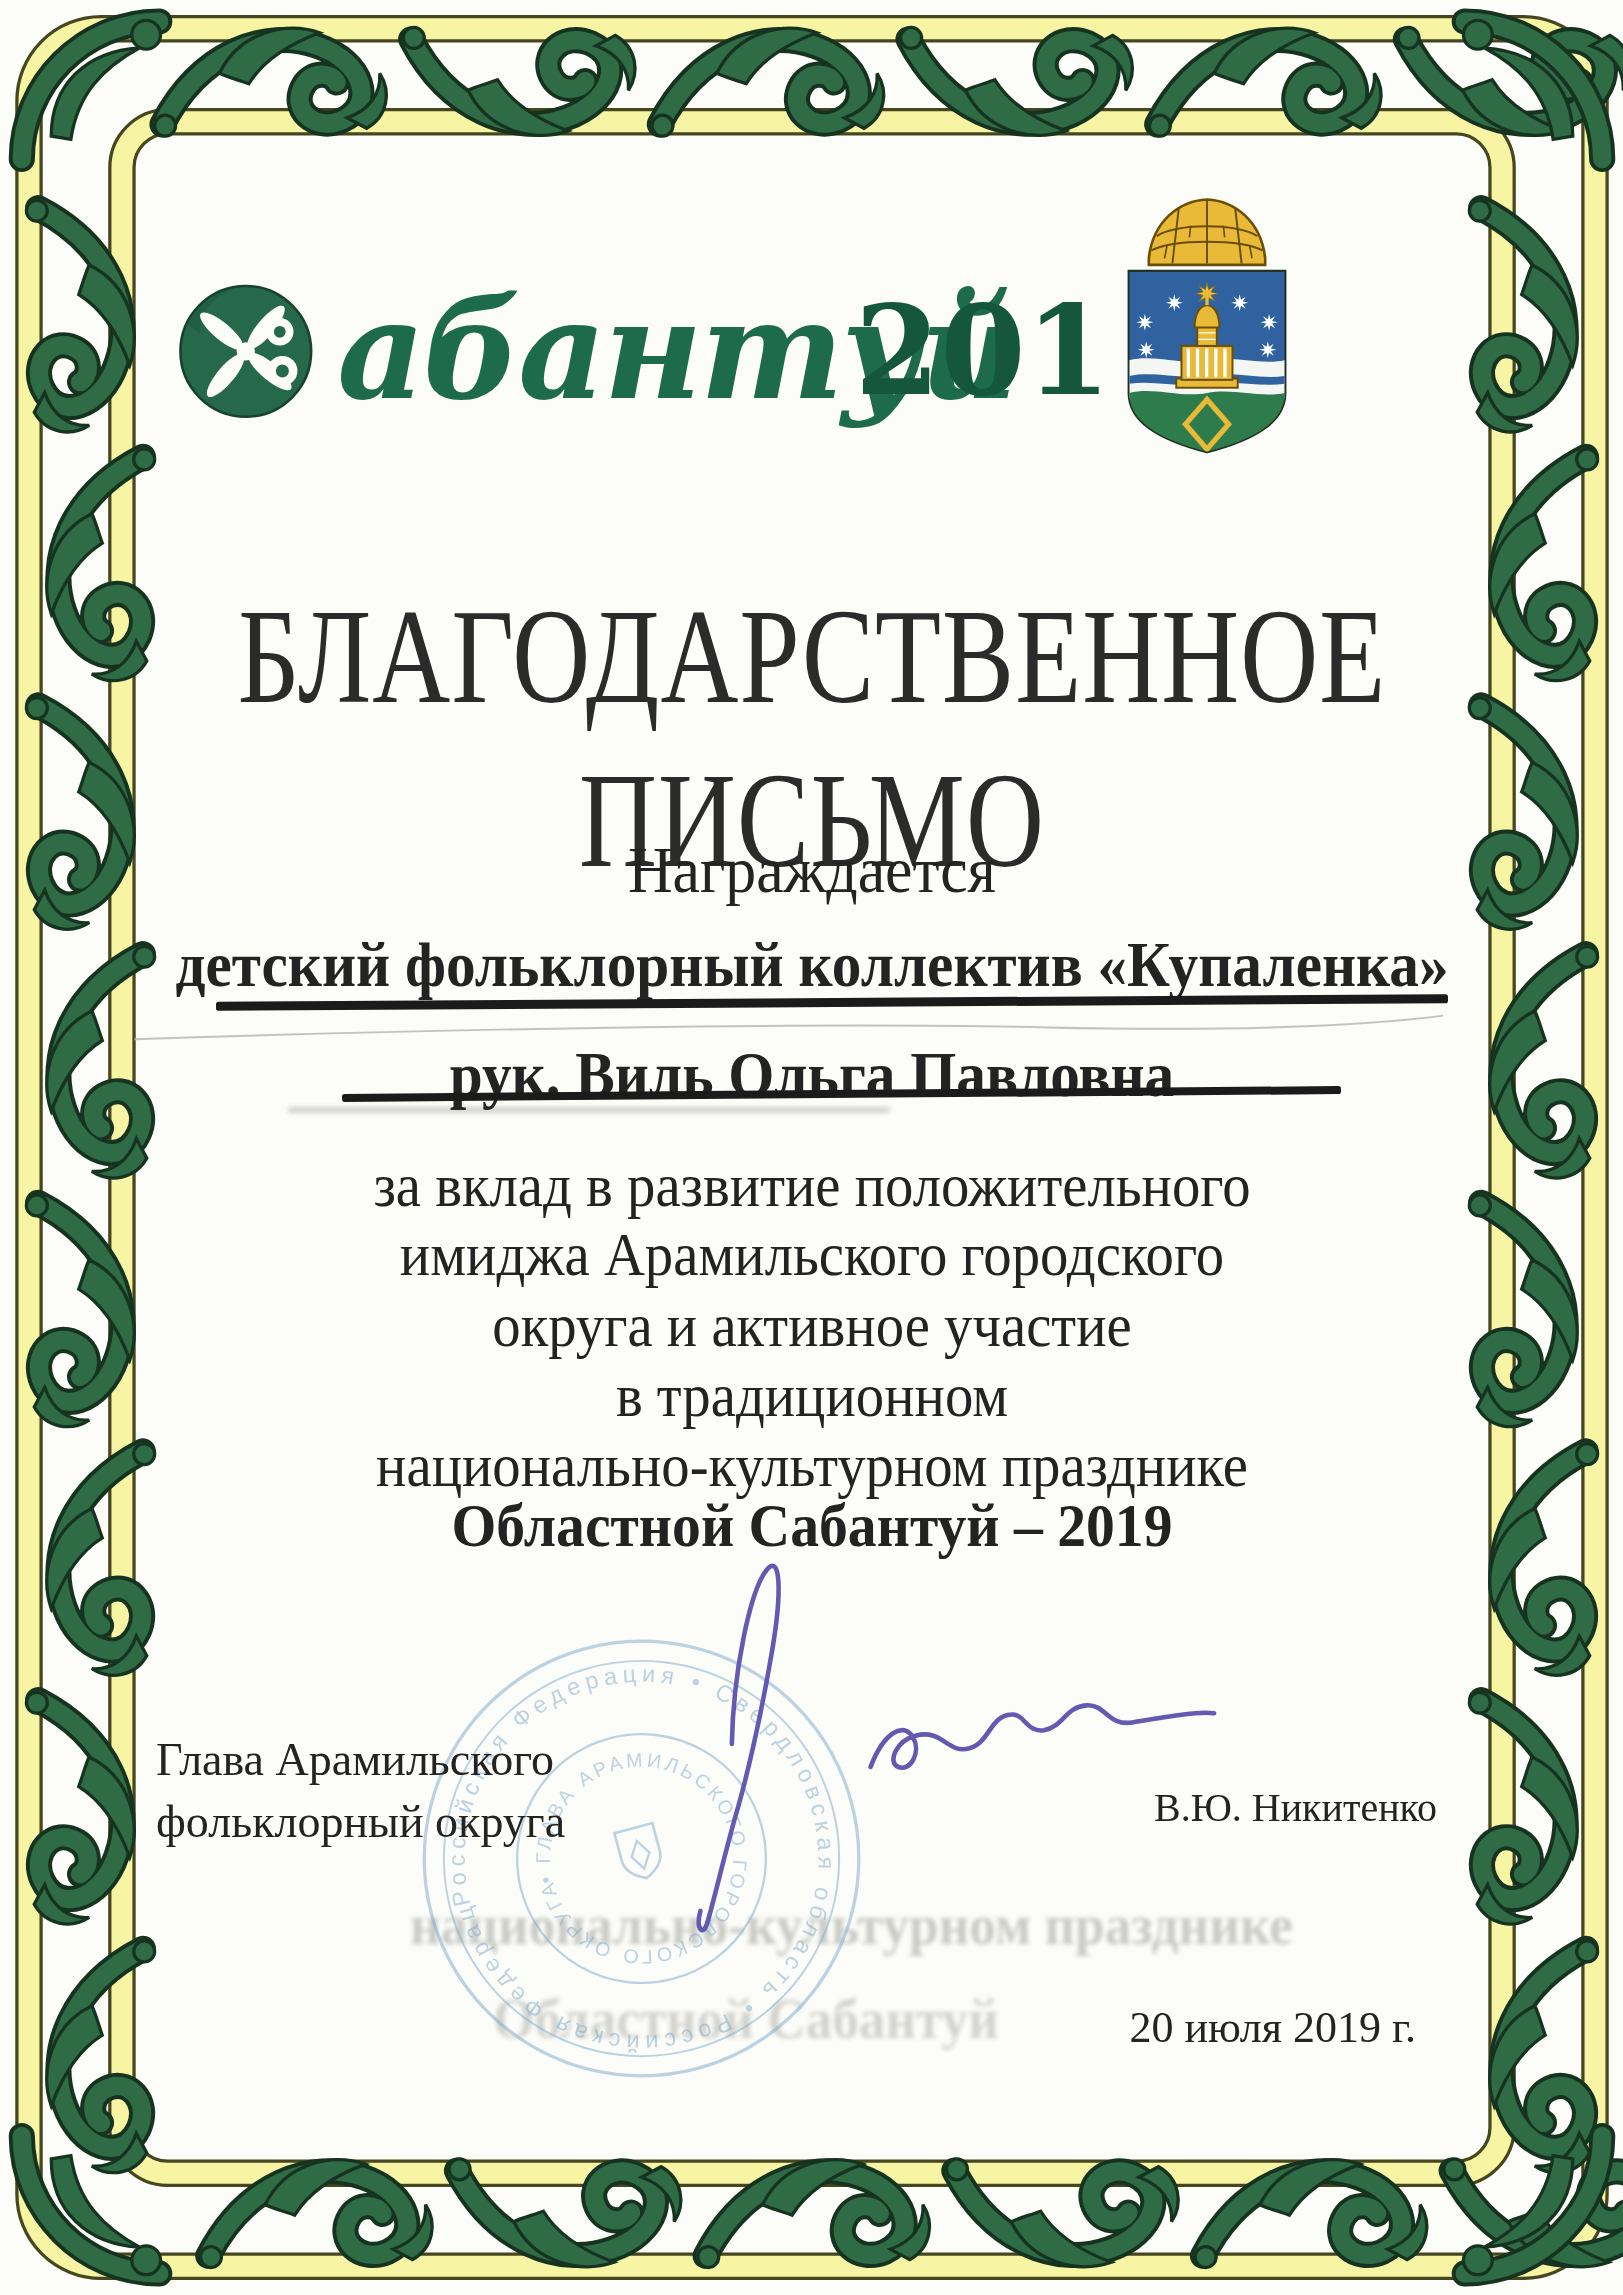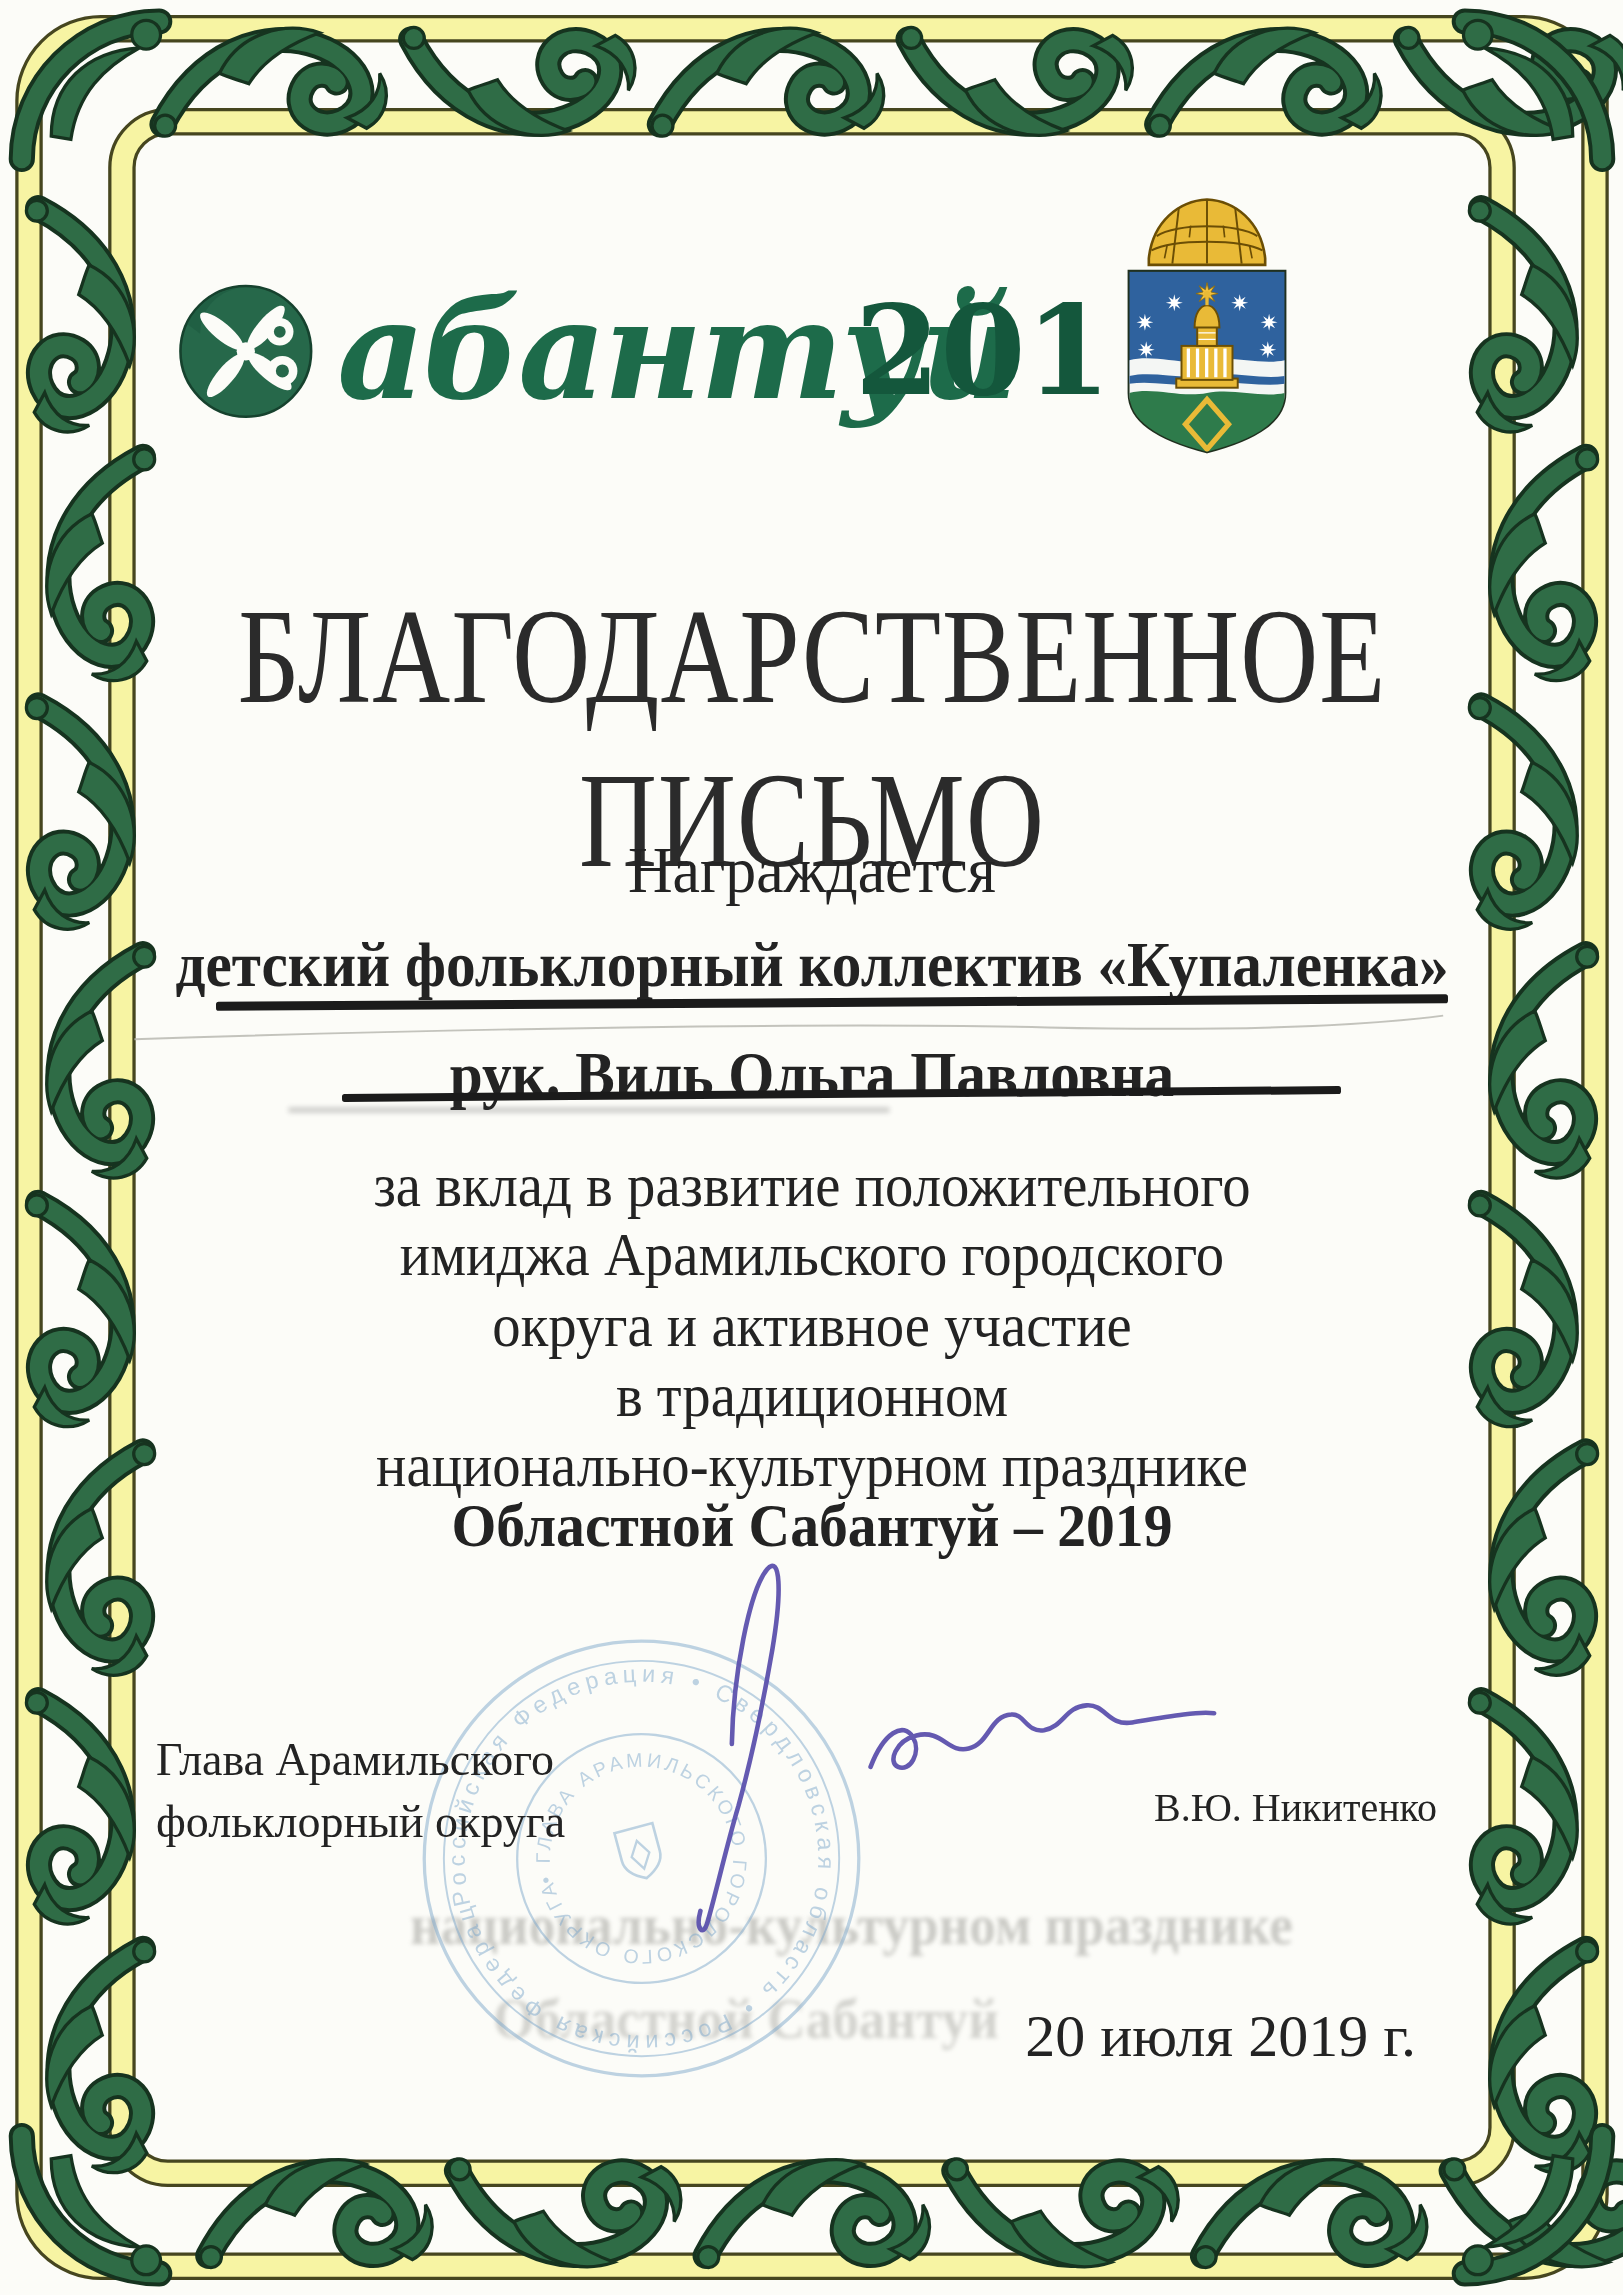--- a/index.html
+++ b/index.html
@@ -24,21 +24,21 @@
   .center-line{left:0;width:100%;text-align:center;white-space:nowrap;}
   .title-line{font-size:135px;color:#2b2b2b;letter-spacing:1.3px;transform:scaleX(.8);line-height:1;}
   .award-label{font-size:65px;transform:scaleX(.95);}
   .recipient-line{font-size:63px;font-weight:bold;transform:scaleX(.94);}
   .body-line{font-size:61px;transform:scaleX(.93);}
   .body-line.bold{font-weight:bold;font-size:62px;}
   .underline-bar{background:#1b1b1b;border-radius:2.6px;}
   .smudge{background:#3a3a3a;opacity:.22;filter:blur(2.6px);border-radius:3.9px;}
   .signer{font-size:46px;white-space:nowrap;}
   .signer-name{font-size:40px;white-space:nowrap;}
-  .date-label{font-size:60px;white-space:nowrap;text-align:center;}
+  .date-label{font-size:44px;white-space:nowrap;text-align:center;}
   .ghost{color:#80807a;filter:blur(2px);opacity:.4;font-weight:bold;font-size:56px;
          white-space:nowrap;transform:scaleX(.95);}
   .ghost2{opacity:.33;}
 
   .logo-word{font-family:"DejaVu Serif","Liberation Serif",serif;font-style:italic;font-weight:bold;}
   .logo-year{font-family:"DejaVu Serif","Liberation Serif",serif;font-weight:bold;}
   .stamp-ring-text{font-size:36px;letter-spacing:8px;fill:#7fa9cc;font-family:"Liberation Sans",sans-serif;}
 </style>
 </head>
 <body>

